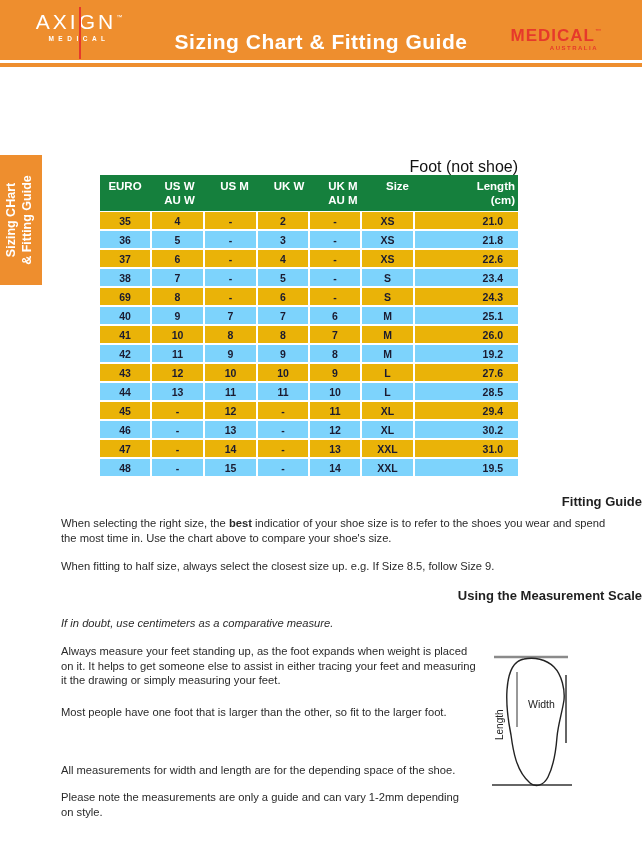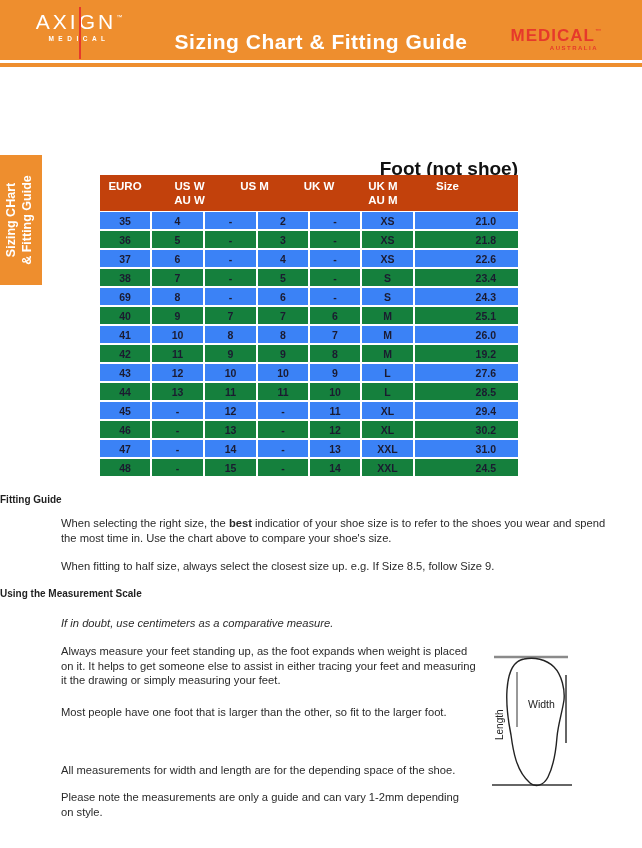--- a/index.html
+++ b/index.html
@@ -23,37 +23,37 @@
   .logo-archline .arch sup{font-size:6px;vertical-align:8px;}
   .logo-archline .aus{font-size:6px;letter-spacing:1.5px;font-weight:bold;margin-top:1px;margin-right:4px;}
   
   .side-tab{position:absolute;left:0;top:155px;width:42px;height:130px;background:#EE8E2E;}
   .side-tab-text{position:absolute;left:-44px;top:48px;width:130px;height:34px;
     transform:rotate(-90deg);text-align:center;color:#ffffff;font-weight:bold;
     font-size:12.5px;line-height:1.25;white-space:pre-line;}
   
   .chart-title{position:absolute;left:100px;top:151px;width:418px;text-align:center;
     font-size:13px;font-weight:bold;color:#3c3c3c;margin-top:34px;}
-  .foot-label{position:absolute;right:124px;top:158px;font-size:19px;font-weight:bold;color:#111111;}
+  .foot-label{position:absolute;right:124px;top:158px;font-size:16px;font-weight:normal;color:#111111;}
   
   .sizing-table{position:absolute;left:100px;top:175px;width:418px;}
-  .t-head{display:grid;grid-template-columns:50px 51px 51px 50px 50px 51px 103px;column-gap:14px;
-    background:#c2410c;height:36px;}
+  .t-head{display:grid;grid-template-columns:50px 51px 51px 50px 50px 51px 103px;column-gap:4px;
+    background:#15803d;height:36px;}
   .h-cell{color:#ffffff;font-weight:bold;font-size:11.5px;text-align:center;padding-top:4px;line-height:1.25;}
   .h-cell:last-child{text-align:right;padding-right:15px;}
   .t-body{margin-top:1px;}
   .t-row{display:grid;grid-template-columns:50px 51px 51px 50px 50px 51px 103px;column-gap:2px;
     height:17px;margin-bottom:2px;}
-  .t-row.row-a .t-cell{background:#3b82f6;}
-  .t-row.row-b .t-cell{background:#15803d;}
+  .t-row.row-a .t-cell{background:#eab308;}
+  .t-row.row-b .t-cell{background:#7dd3fc;}
   .t-cell{display:flex;align-items:center;justify-content:center;
     font-size:10.5px;font-weight:bold;color:#1b1b30;}
-  .t-row .t-cell:last-child{justify-content:flex-end;padding-right:22px;}
-  
-  .sec-heading{position:absolute;left:0;right:0;text-align:left;font-size:10px;
+  .t-row .t-cell:last-child{justify-content:flex-end;padding-right:15px;}
+  
+  .sec-heading{position:absolute;left:0;right:0;text-align:right;font-size:13px;
     font-weight:bold;color:#1f1f1f;}
   .para{position:absolute;left:22px;font-size:11.2px;line-height:1.3;color:#2a2a2a;
     white-space:pre-line;margin-left:39px;}
   
   .foot-diagram{position:absolute;left:486px;top:645px;width:102px;height:152px;}
 </style>
 </head>
 <body>
 
 <div class="header">
@@ -206,21 +206,21 @@
         <div class="t-cell">XXL</div>
         <div class="t-cell">31.0</div>
       </div>
       <div class="t-row row-b">
         <div class="t-cell">48</div>
         <div class="t-cell">-</div>
         <div class="t-cell">15</div>
         <div class="t-cell">-</div>
         <div class="t-cell">14</div>
         <div class="t-cell">XXL</div>
-        <div class="t-cell">24.5</div>
+        <div class="t-cell">19.5</div>
       </div>
     </div>
 </div>
 
 <div class="sec-heading" style="top:494px;">Fitting Guide</div>
 <div class="para" style="top:516px;width:600px;"><span>When selecting the right size, the </span><b>best</b><span> indicatior of your shoe size is to refer to the shoes you wear and spend
 the most time in. Use the chart above to compare your shoe's size.</span></div>
 <div class="para" style="top:559px;width:600px;">When fitting to half size, always select the closest size up. e.g. If Size 8.5, follow Size 9.</div>
 
 <div class="sec-heading" style="top:588px;">Using the Measurement Scale</div>

